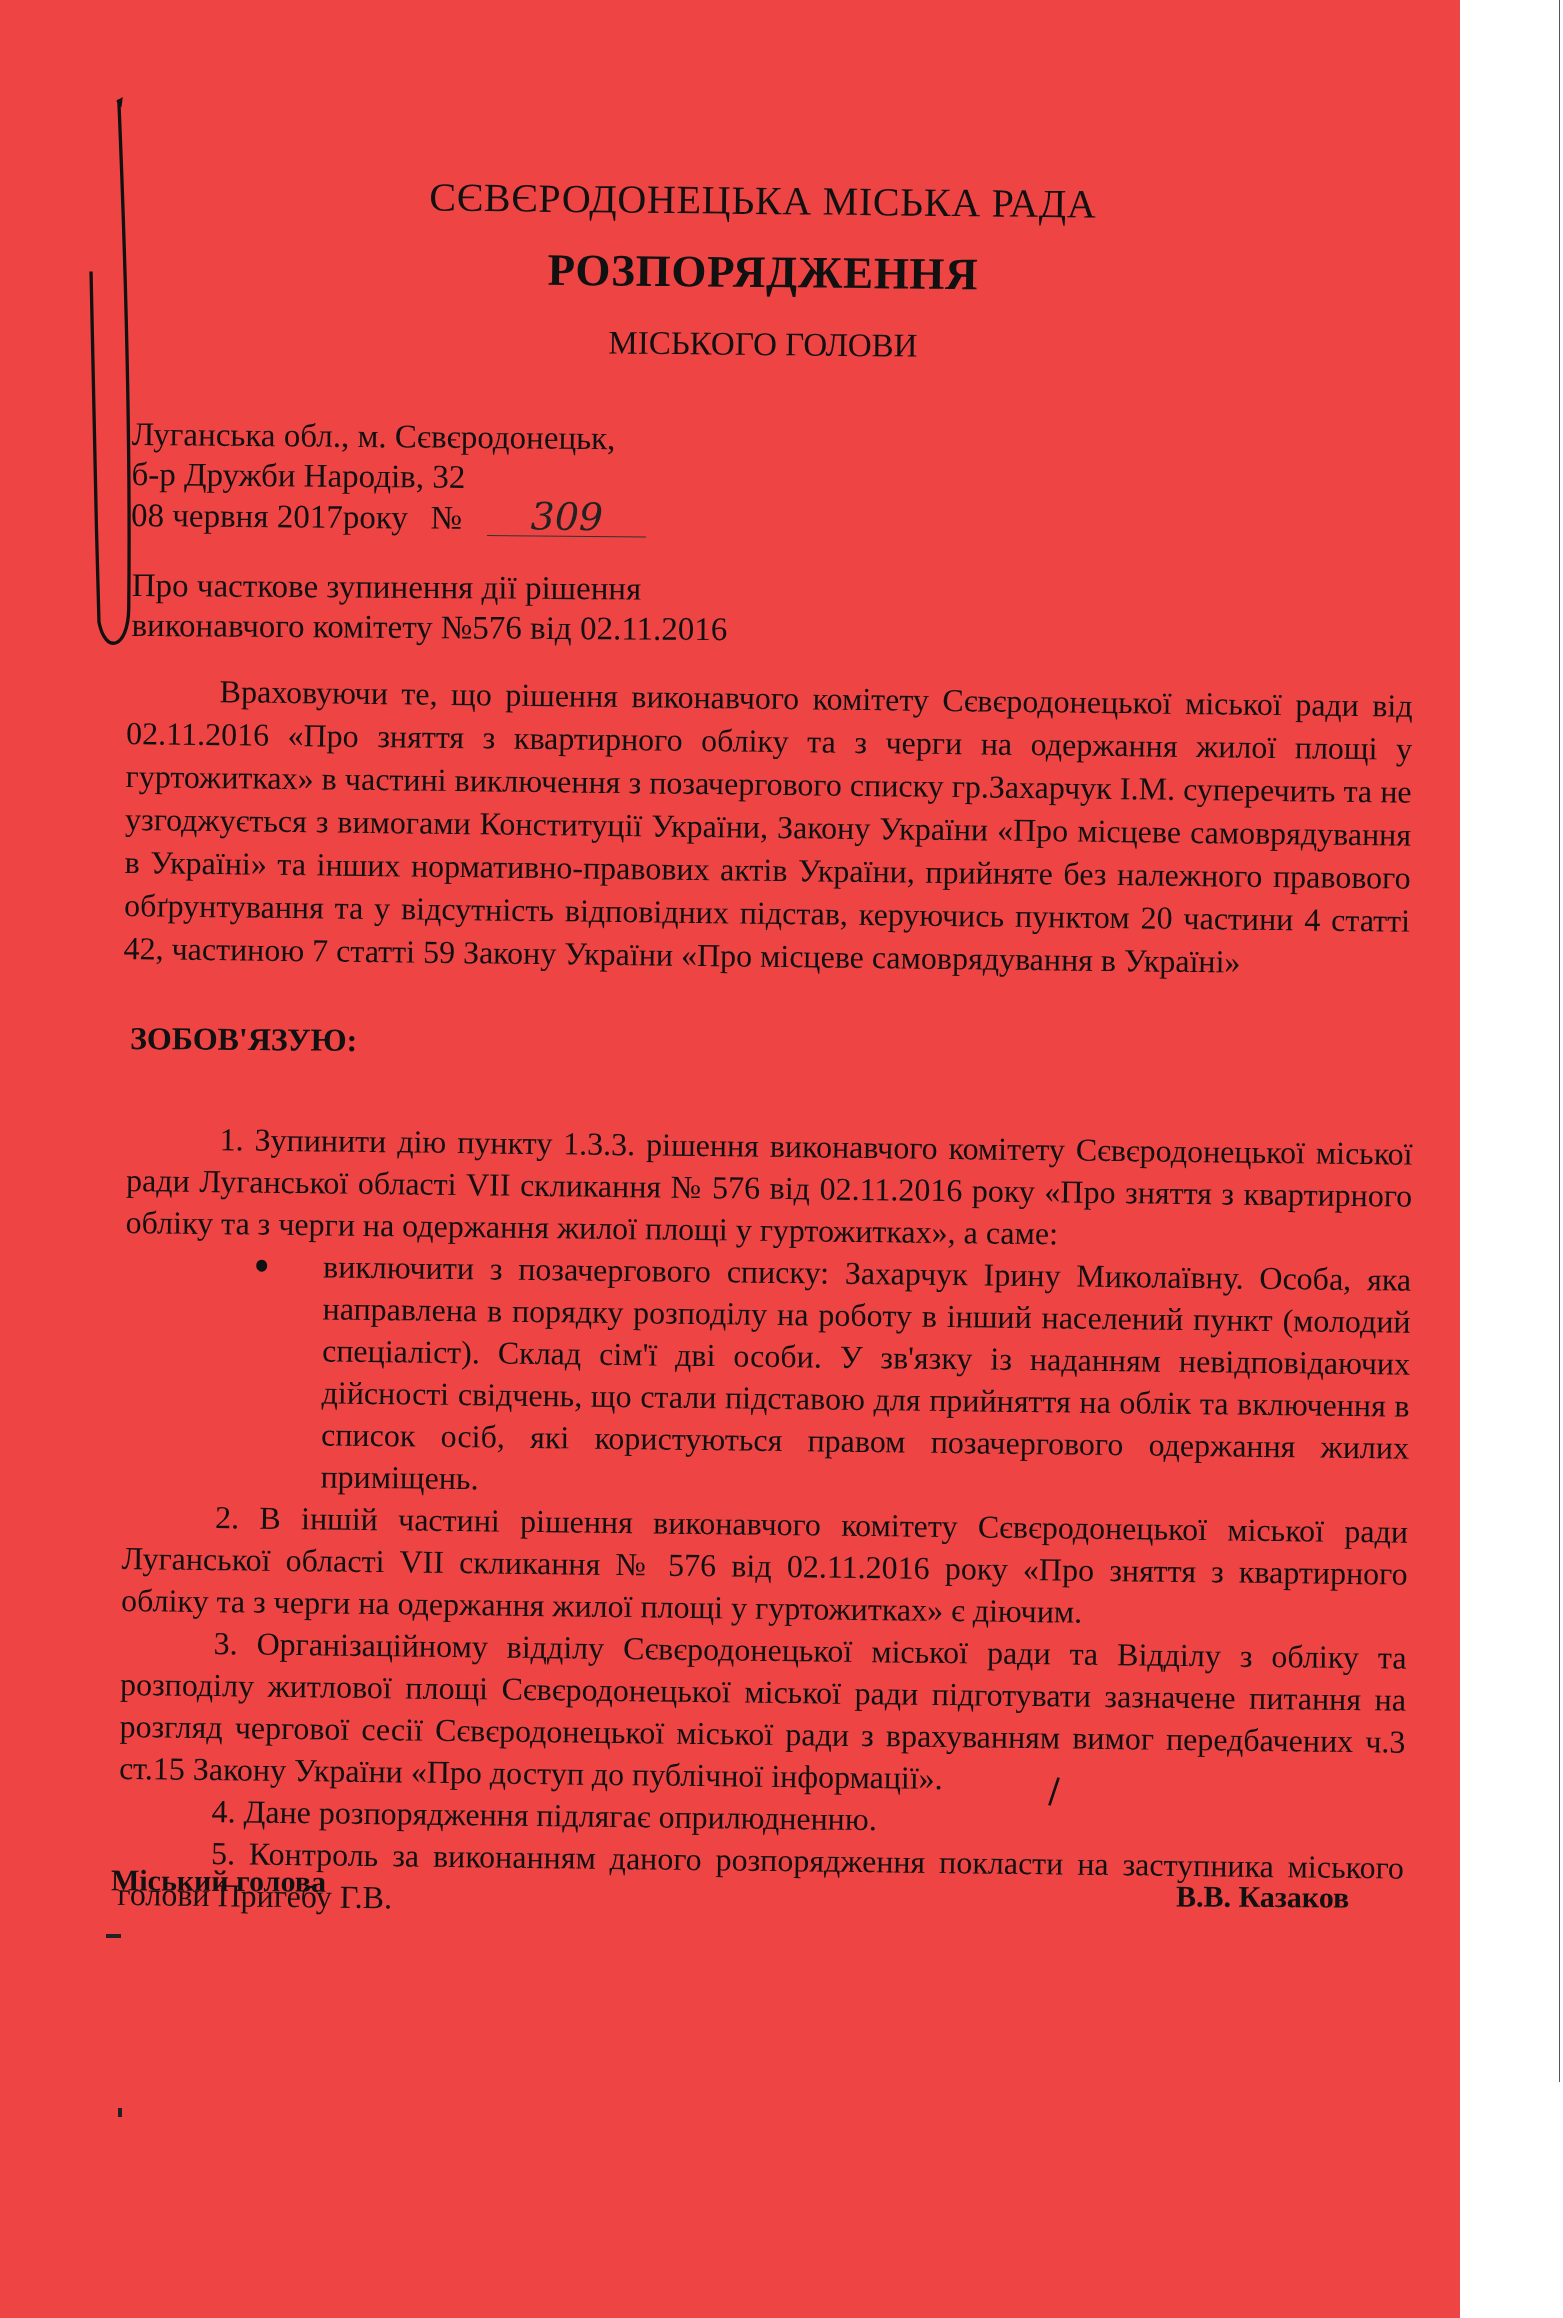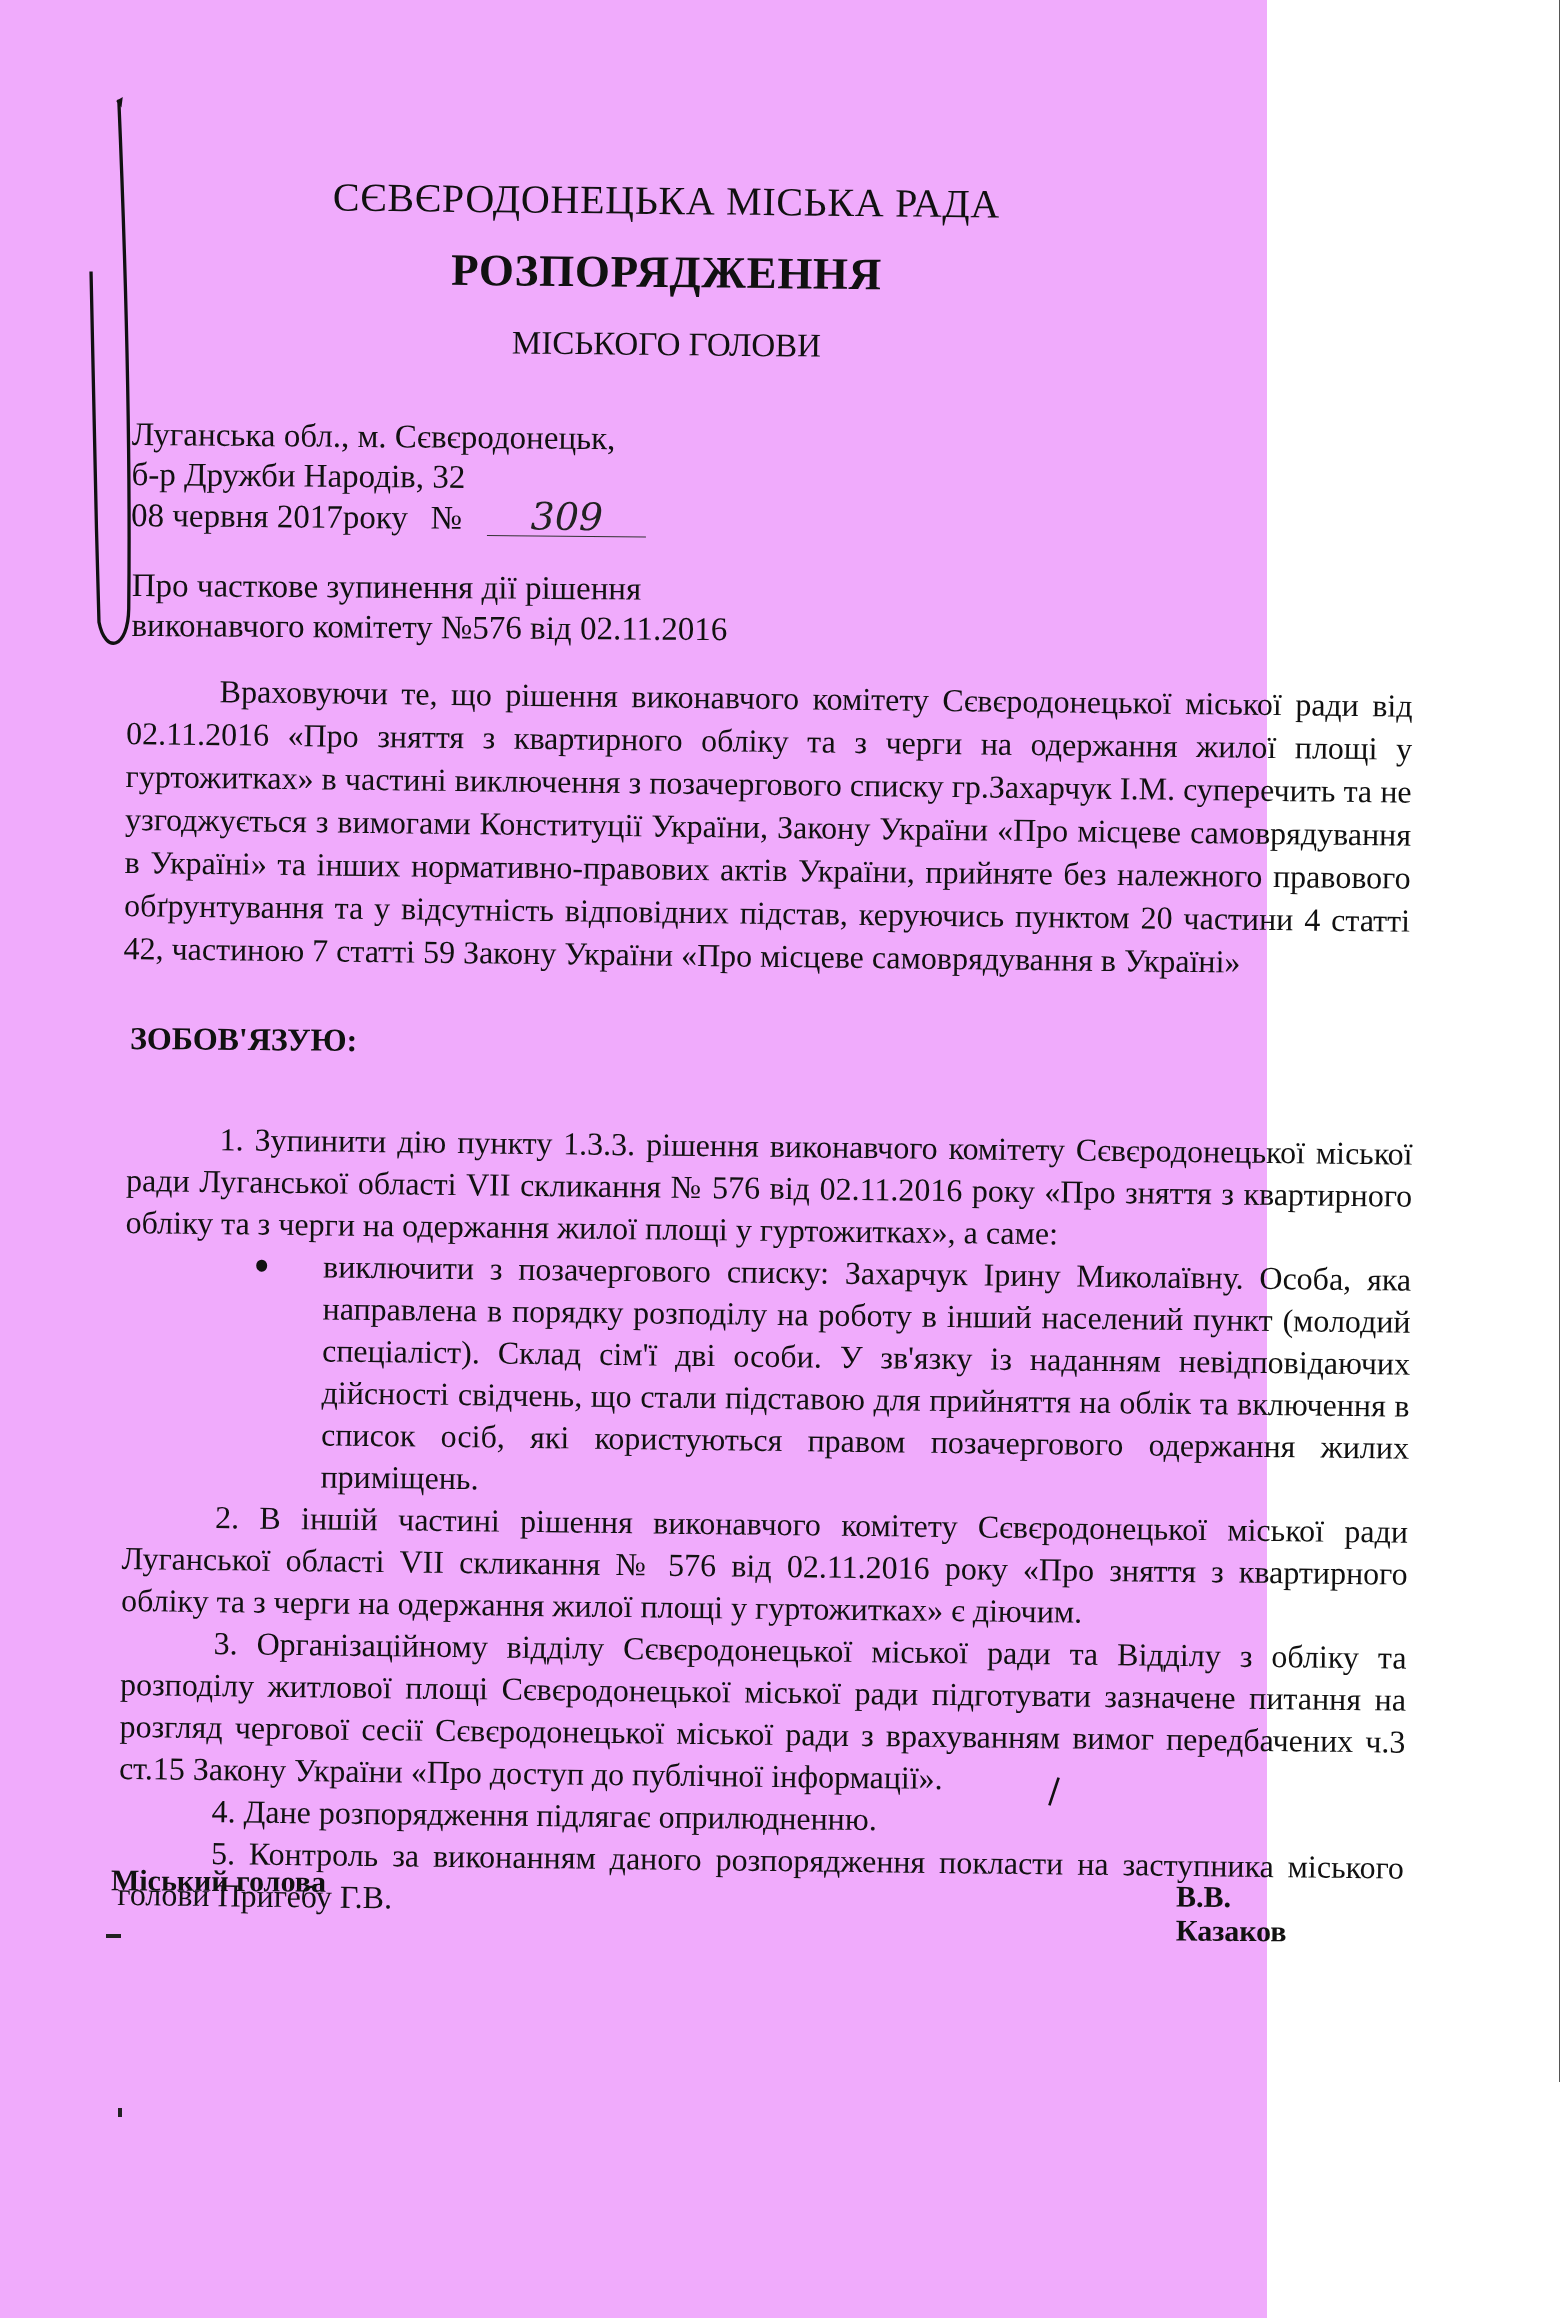--- a/index.html
+++ b/index.html
@@ -4,21 +4,21 @@
   <style>
     html, body { margin: 0; padding: 0; background: #ffffff; }
     body {
       width: 1564px;
       height: 2319px;
       position: relative;
       overflow: hidden;
       font-family: "Liberation Serif", "DejaVu Serif", serif;
       color: #111111;
     }
-    .page { position: absolute; left: 0; top: 0; width: 1267px; height: 2319px; background: #f0abfc; }
+    .page { position: absolute; left: 0; top: 0; width: 1460px; height: 2319px; background: #ef4444; }
 
     
     .clip { position: absolute; left: 79px; top: 93px; width: 73px; height: 582px; }
 
     .header-line {
       position: absolute; left: 0; right: 0; text-align: center;
       transform: rotate(0.6deg);
     }
     .council { top: 177px; font-size: 40px; letter-spacing: 0.7px; left: 66px; }
     .doc-type { top: 246px; font-size: 45px; font-weight: bold; left: 66px; letter-spacing: 0.7px; }

